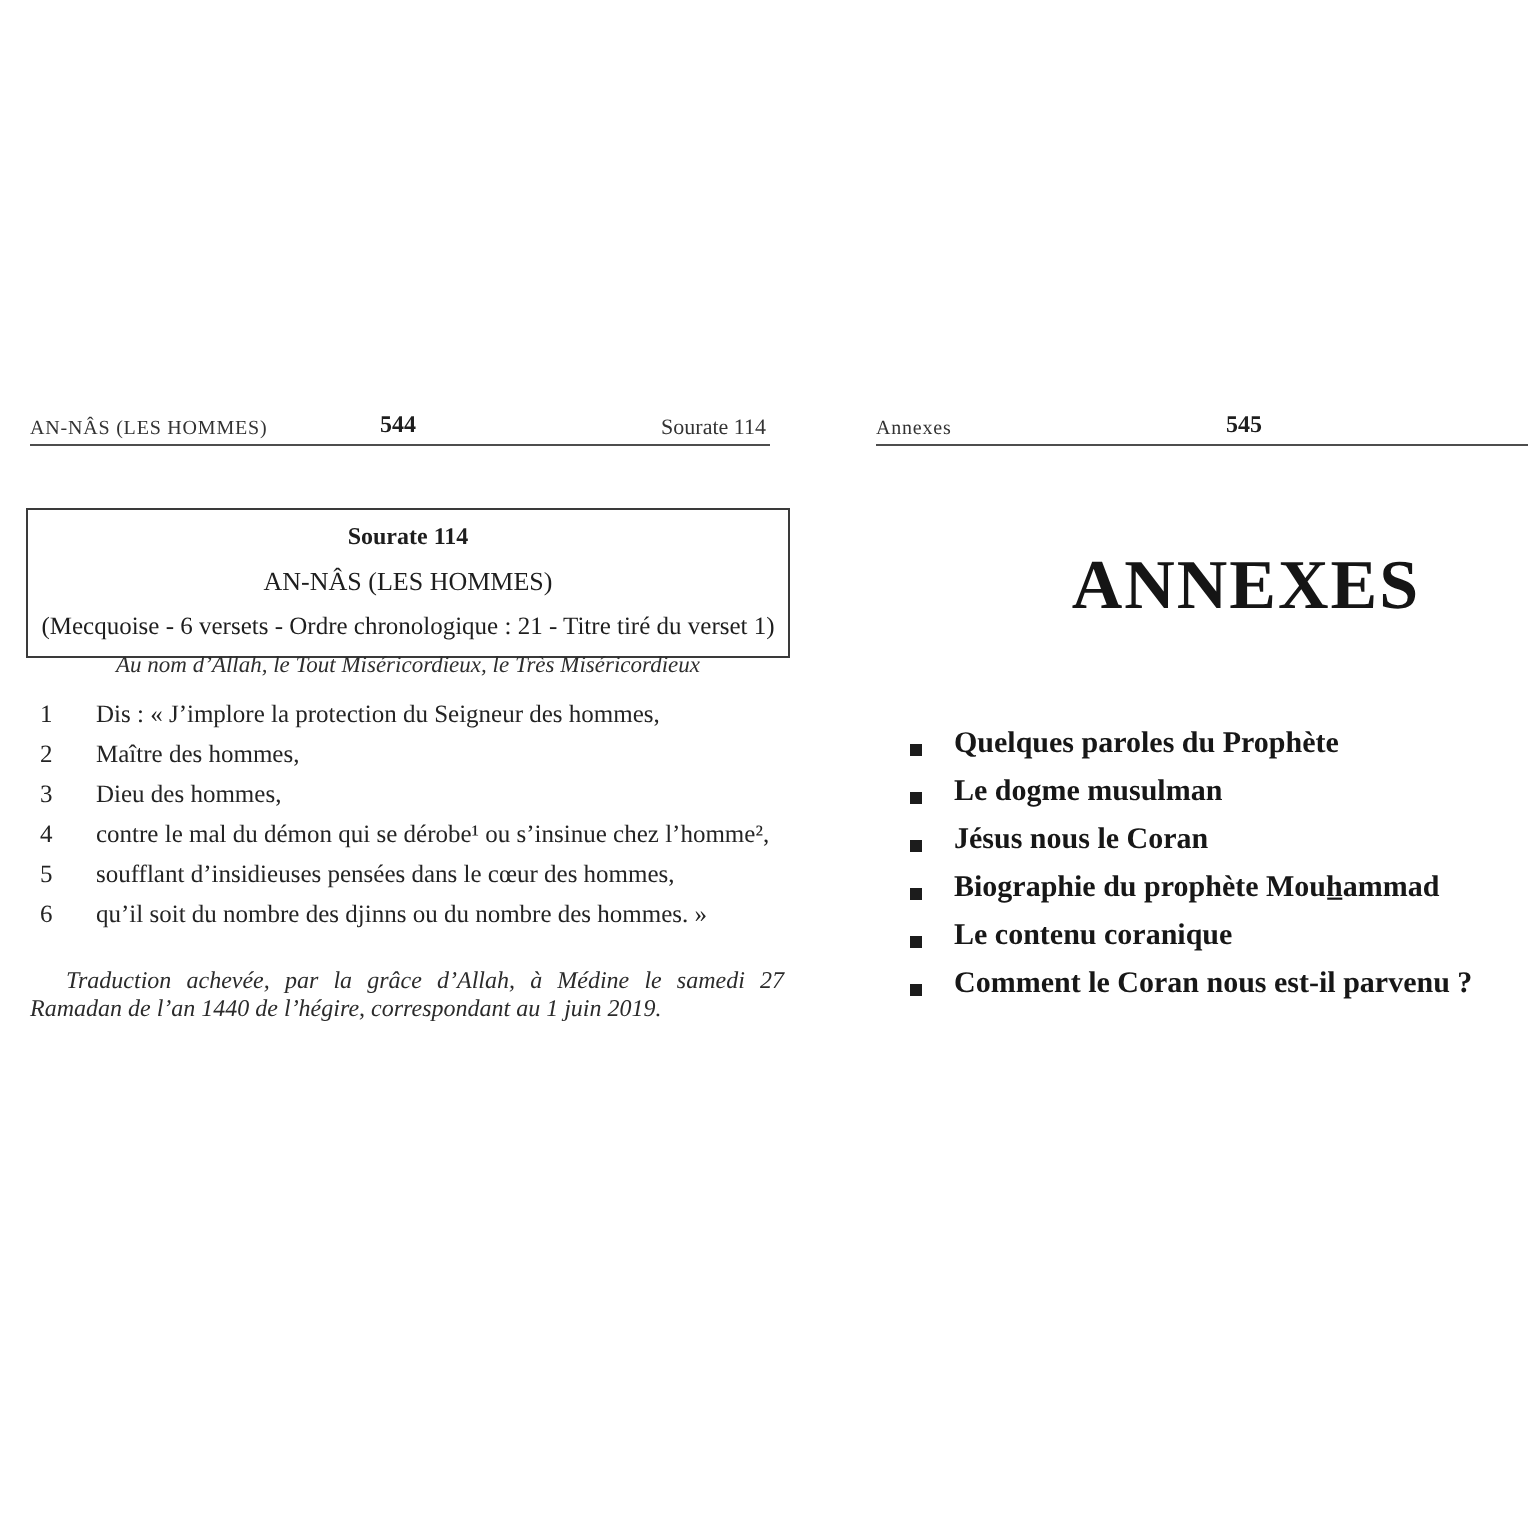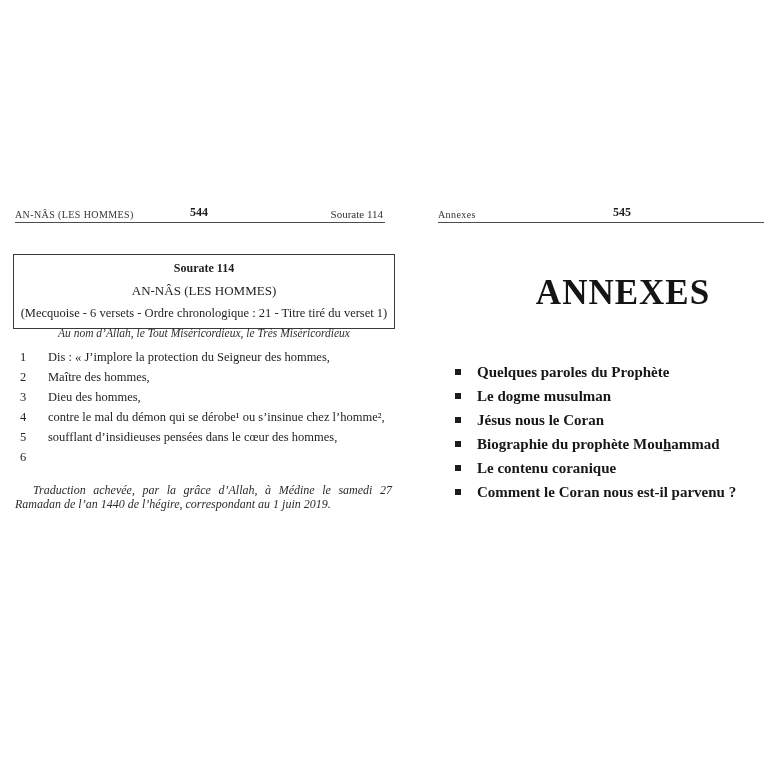--- a/index.html
+++ b/index.html
@@ -58,21 +58,21 @@
     text-align:justify;text-indent:18px;color:#2b2b2b;
   }
   
   .annexes-title{
     position:absolute;left:440px;top:273px;width:366px;
     text-align:center;
     font-size:35px;font-weight:bold;letter-spacing:1px;color:#151515;
   }
   .annex-list{position:absolute;left:455px;top:365px;width:310px;}
   .annex-item{
-    display:flex;align-items:flex-start;
+    display:flex;align-items:center;
     margin-bottom:9px;
     font-weight:bold;font-size:15px;line-height:15px;color:#171717;
   }
   .bullet{
     width:6px;height:6px;background:#1c1c1c;
     margin:4px 16px 0 0;flex-shrink:0;
   }
 </style>
 </head>
 <body>
@@ -114,20 +114,21 @@
     <div class="verse">
       <span class="vnum">4</span>
       <span class="vtext">contre le mal du démon qui se dérobe¹ ou s’insinue chez l’homme²,</span>
     </div>
     <div class="verse">
       <span class="vnum">5</span>
       <span class="vtext">soufflant d’insidieuses pensées dans le cœur des hommes,</span>
     </div>
     <div class="verse">
       <span class="vnum">6</span>
+      <span class="vtext">qu’il soit du nombre des djinns ou du nombre des hommes. »</span>
     </div>
   </div>
 
   <div class="colophon">Traduction achevée, par la grâce d’Allah, à Médine le samedi 27 Ramadan de l’an 1440 de l’hégire, correspondant au 1 juin 2019.</div>
 
   <div class="annexes-title">ANNEXES</div>
 
   <div class="annex-list">
     <div class="annex-item">
       <span class="bullet"></span>

